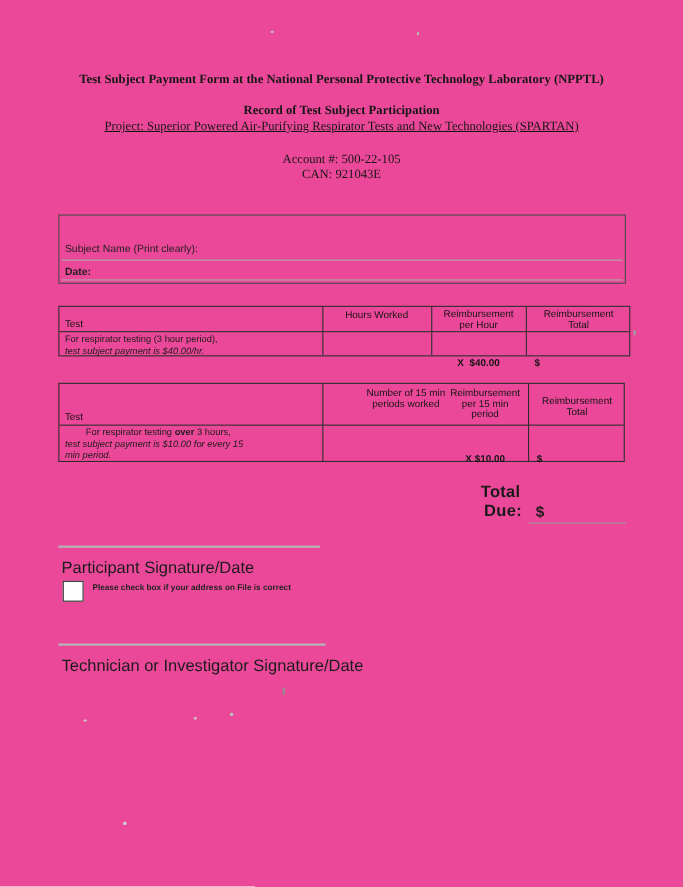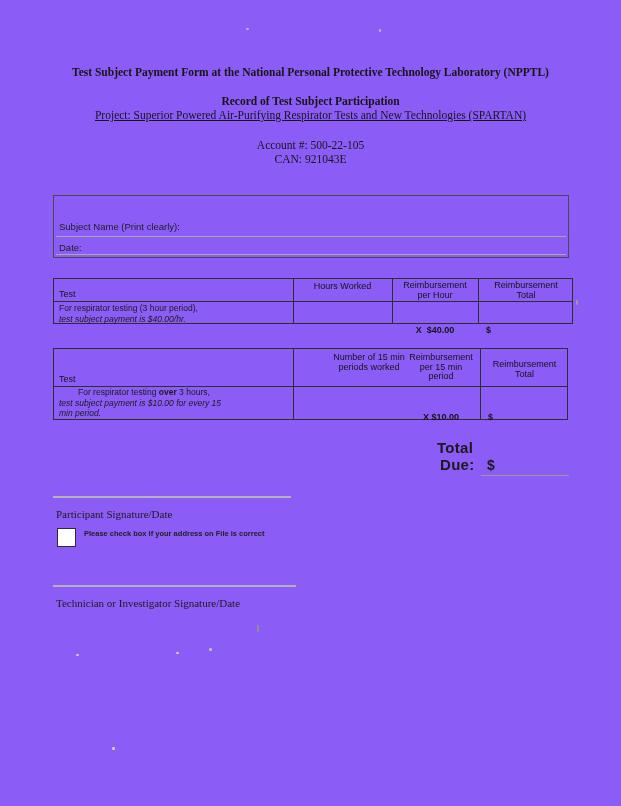--- a/index.html
+++ b/index.html
@@ -1,17 +1,17 @@
 <!DOCTYPE html>
 <html><head>
 <meta charset="utf-8">
 <style>
   html,body{margin:0;padding:0;background:#ffffff;}
   .page{
-    position:relative;width:621px;height:806px;background:#8b5cf6;overflow:hidden;
+    position:relative;width:621px;height:806px;background:#ec4899;overflow:hidden;
     font-family:"Liberation Sans",sans-serif;color:#1c1c1c;
   }
   
   .hdr{position:absolute;left:0;width:621px;text-align:center;white-space:nowrap;
        font-family:"Liberation Serif",serif;font-size:11.5px;color:#161616;}
   .hdr.b{font-weight:bold;}
   
   .subject-box{position:absolute;left:53px;top:195px;width:516px;height:63px;
        border:1.5px solid #4a4a4a;box-sizing:border-box;background:transparent;}
   .sb-label{position:absolute;font-size:9.5px;color:#1e1e1e;white-space:nowrap;}
@@ -24,21 +24,21 @@
   .th.ctr{text-align:center;}
   .td{position:absolute;font-size:8.5px;line-height:10.5px;color:#1b1b1b;white-space:nowrap;}
   .it{font-style:italic;}
   .money{position:absolute;font-weight:bold;font-size:9px;color:#141414;margin-top:19px;}
   .fill-cell{position:absolute;}
   
   .total-word{position:absolute;font-weight:bold;font-size:15px;color:#1a1a1a;letter-spacing:.3px;}
   .total-line{position:absolute;border-top:1.5px solid #9a9a9a;height:0;}
   
   .sig-line{position:absolute;border-top:2px solid #b3b3b3;height:0;}
-  .sig-label{position:absolute;font-size:11px;color:#1c1c1c;white-space:nowrap;font-family:Liberation Serif, serif;}
+  .sig-label{position:absolute;font-size:15px;color:#1c1c1c;white-space:nowrap;}
   .checkbox{position:absolute;left:57px;top:528px;width:19px;height:19px;
        border:1.6px solid #2c2c2c;box-sizing:border-box;background:#fefefe;}
   .cb-label{position:absolute;left:84px;top:529px;font-size:7.5px;font-weight:bold;
        color:#222;white-space:nowrap;}
   
   .speck{position:absolute;background:#bdbdbd;border-radius:1px;}
 </style>
 </head>
 <body>
 
@@ -55,21 +55,21 @@
 
   <div class="hdr b" style="top:66px;">Test Subject Payment Form at the National Personal Protective Technology Laboratory (NPPTL)</div>
   <div class="hdr b" style="top:95px;">Record of Test Subject Participation</div>
   <div class="hdr" style="top:109px;text-decoration:underline;">Project: Superior Powered Air-Purifying Respirator Tests and New Technologies (SPARTAN)</div>
   <div class="hdr" style="top:139px;">Account #: 500-22-105</div>
   <div class="hdr" style="top:153px;">CAN: 921043E</div>
 
   <div class="subject-box">
     <span class="sb-label" style="left:5px;top:25px;">Subject Name (Print clearly):</span>
     <div class="thin-line" style="left:2px;right:2px;top:40px;"></div>
-    <span class="sb-label" style="left:5px;top:46px;">Date:</span>
+    <span class="sb-label" style="left:5px;top:46px;font-weight:bold;">Date:</span>
     <div class="thin-line" style="left:2px;right:2px;top:58px;"></div>
   </div>
 
   <div class="tbl" style="left:53px;top:278px;width:520px;height:46px;">
     <div class="vline" style="left:239px;"></div>
     <div class="vline" style="left:338px;"></div>
     <div class="vline" style="left:424px;"></div>
     <div class="hline" style="top:22px;"></div>
 
     <div class="th" style="left:5px;top:11px;">Test</div>

